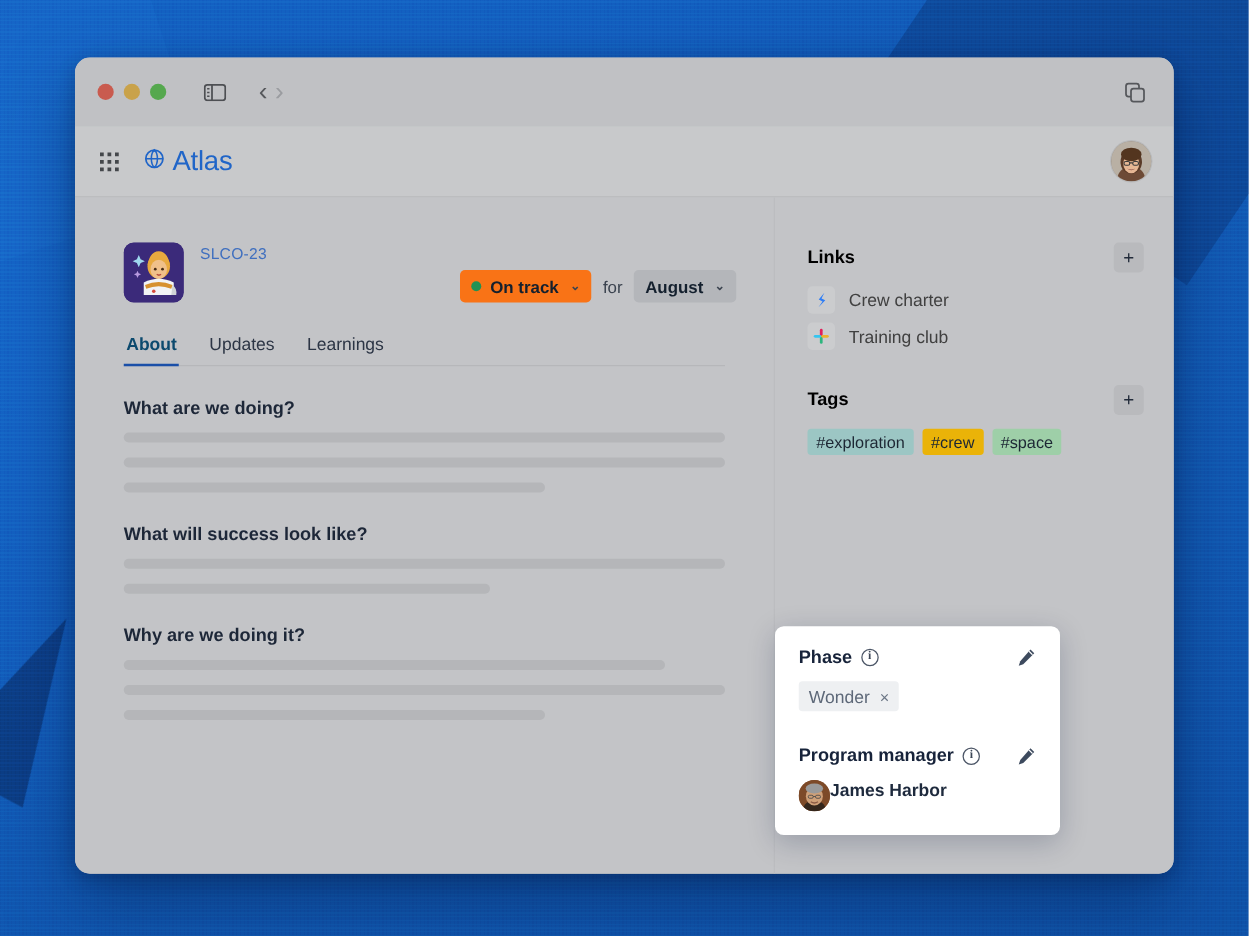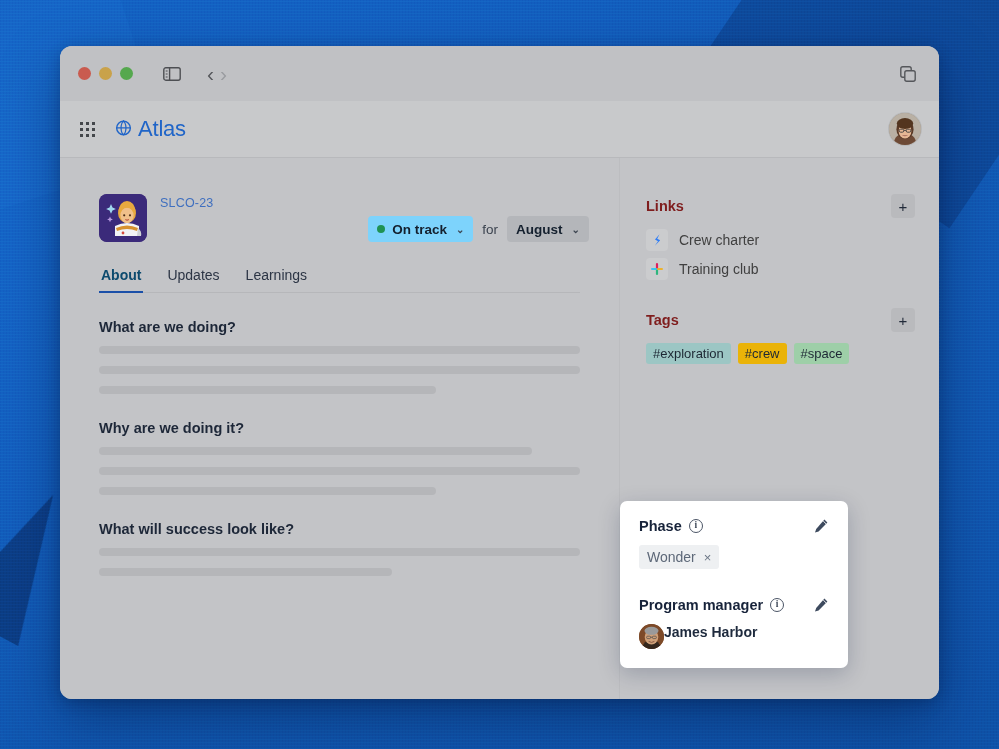--- a/index.html
+++ b/index.html
@@ -189,21 +189,21 @@
     align-items: center;
     gap: 7px;
     height: 26px;
     padding: 0 9px;
     border-radius: 4px;
     font-size: 13.5px;
     font-weight: 700;
     color: #14202e;
     cursor: pointer;
   }
-  .pill.status { background: #7dd3fc; }
+  .pill.status { background: #f97316; }
   .pill.month { background: #b4b6ba; }
   .dot-green {
     width: 8px; height: 8px; border-radius: 50%;
     background: #1f9254;
   }
   .chev { font-size: 10px; color: #3c4450; margin-left: 2px; }
   .for-word { font-size: 13.5px; color: #3b434f; }
 
   
   .tabbar {
@@ -246,21 +246,21 @@
 
   
   .side-head {
     display: flex;
     align-items: center;
     margin-bottom: 11px;
   }
   .side-title {
     font-size: 14.5px;
     font-weight: 700;
-    color: #7f1d1d;
+    color: #000000;
   }
   .plus-btn {
     margin-left: auto;
     width: 24px; height: 24px;
     border-radius: 4px;
     background: #b9babd;
     display: flex; align-items: center; justify-content: center;
     font-size: 15px;
     color: #222b3a;
     cursor: pointer;
@@ -486,30 +486,30 @@
         </div>
 
         <div class="section">
           <h3>What are we doing?</h3>
           <div class="sk" style="width:100%"></div>
           <div class="sk" style="width:100%"></div>
           <div class="sk" style="width:70%"></div>
         </div>
 
         <div class="section">
+          <h3>What will success look like?</h3>
+          <div class="sk" style="width:100%"></div>
+          <div class="sk" style="width:61%"></div>
+        </div>
+
+        <div class="section">
           <h3>Why are we doing it?</h3>
           <div class="sk" style="width:90%"></div>
           <div class="sk" style="width:100%"></div>
           <div class="sk" style="width:70%"></div>
-        </div>
-
-        <div class="section">
-          <h3>What will success look like?</h3>
-          <div class="sk" style="width:100%"></div>
-          <div class="sk" style="width:61%"></div>
         </div>
       </div>
 
       <div class="side-col">
 
         <div class="side-head">
           <span class="side-title">Links</span>
           <span class="plus-btn">+</span>
         </div>
 

